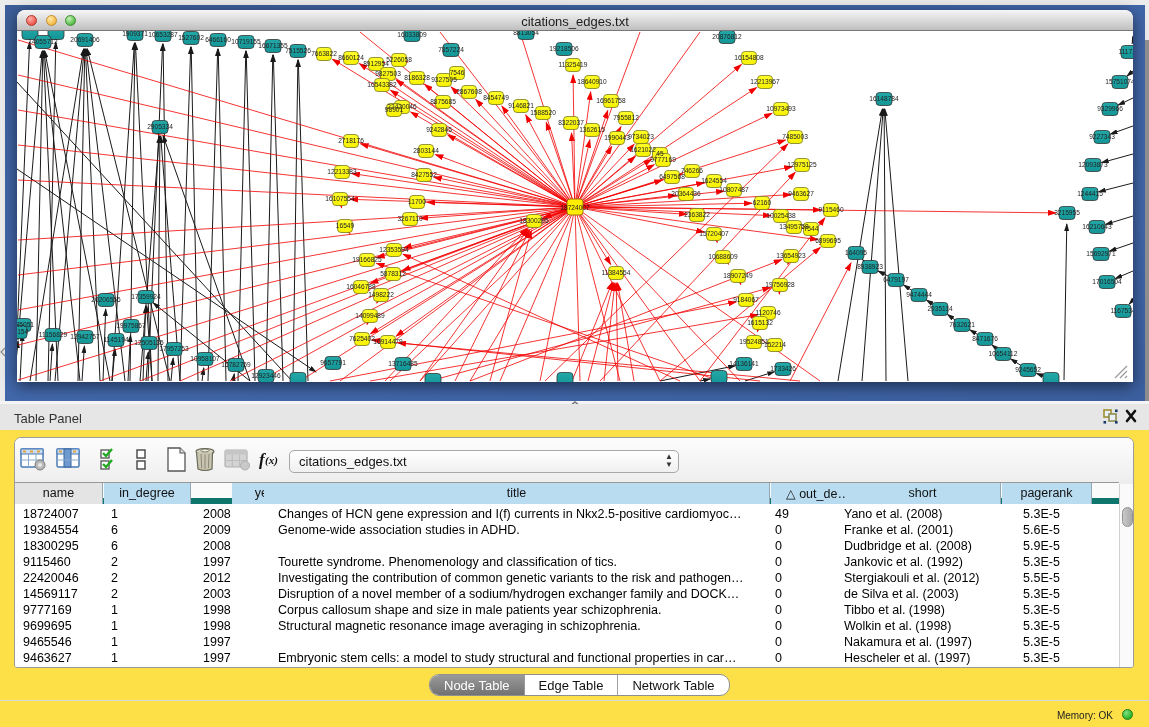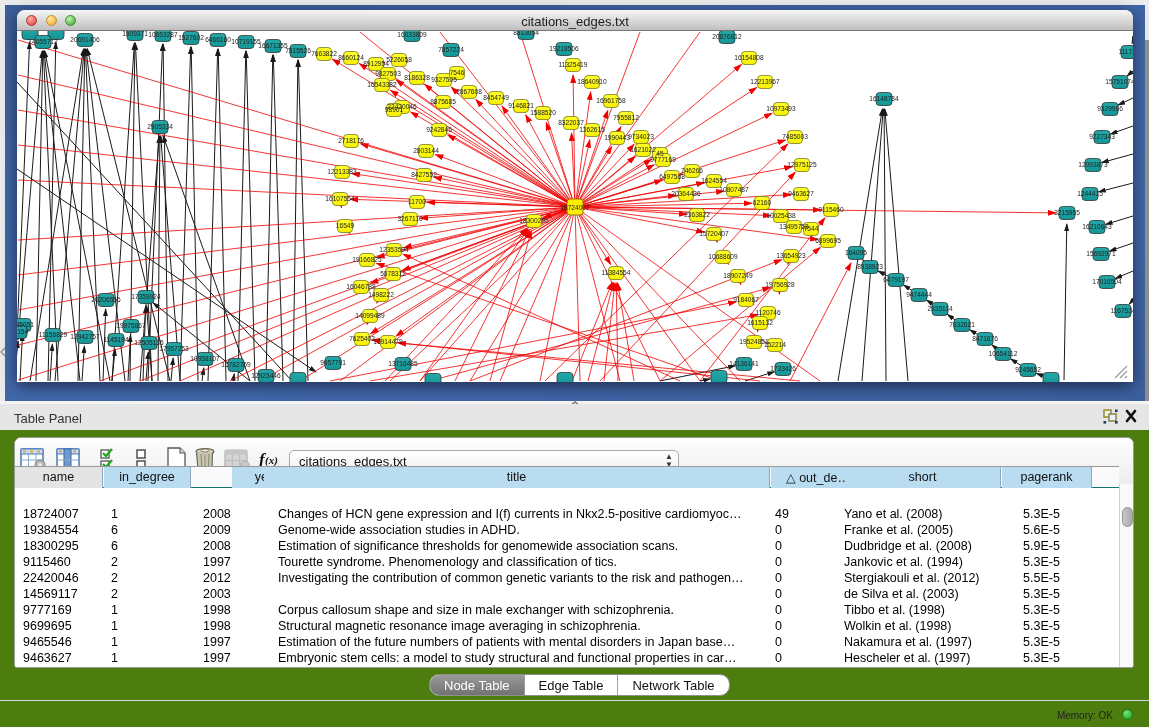--- a/index.html
+++ b/index.html
@@ -1,28 +1,28 @@
 <!DOCTYPE html>
 <html><head><meta charset="utf-8"><style>
 * { margin:0; padding:0; box-sizing:border-box; }
 body { width:1149px; height:727px; font-family:"Liberation Sans", sans-serif; background:#ececec; position:relative; overflow:hidden; }
 #desktop { position:absolute; left:5px; top:5px; width:1140px; height:396px; background:linear-gradient(170deg,#3c5e99 0%,#4166a8 30%,#4268ac 70%,#3c60a0 100%); }
 #win { position:absolute; left:12px; top:5px; width:1116px; height:372px; border-radius:8px 8px 0 0; background:#fff; box-shadow:0 4px 16px rgba(0,0,0,0.55); overflow:hidden; }
 #titlebar { position:absolute; left:0; top:0; width:100%; height:21px; background:linear-gradient(#f6f6f6,#d8d8d8 55%,#bfbfbf); border-bottom:1px solid #777; border-radius:8px 8px 0 0; }
 #titlebar .t { position:absolute; width:100%; text-align:center; top:4px; font-size:13px; font-weight:normal; color:#1c1c1c; }
 .tl { position:absolute; top:4.5px; width:11px; height:11px; border-radius:50%; }
 #gray-strip { position:absolute; left:1145px; top:40px; width:4px; height:361px; background:#8d8d8d; }
-#tablepanel { position:absolute; left:0; top:401px; width:1149px; height:326px; background:#4d7c0f; }
+#tablepanel { position:absolute; left:0; top:401px; width:1149px; height:326px; background:#fde047; }
 #tp-title { position:absolute; left:0; top:3px; width:100%; height:26px; background:#e6e6e6; }
 #tp-title span { position:absolute; left:14px; top:7px; font-size:13px; color:#333; }
 #tbox { position:absolute; left:14px; top:36px; width:1120px; height:231px; background:#fff; border:1px solid #9b9b9b; border-radius:7px 7px 3px 3px; overflow:hidden; }
 #toolbar { position:absolute; left:0; top:0; width:100%; height:46px; background:linear-gradient(#fdfdfd,#ededed); }
 #combo { position:absolute; left:274px; top:12px; width:390px; height:23px; background:linear-gradient(#fff,#f0f0f0); border:1px solid #a8a8a8; border-radius:5px; font-size:13px; color:#111; padding:3px 0 0 9px; }
 #combo .st { position:absolute; right:5px; top:2px; font-size:8px; color:#333; line-height:8px; }
-#thead { position:absolute; left:0; top:28px; width:1104px; height:22px; background:#fafafa; border-top:1px solid #999; border-bottom:1px solid #0f766e; }
+#thead { position:absolute; left:0; top:44px; width:1104px; height:22px; background:#fafafa; border-top:1px solid #999; border-bottom:6px solid #0f766e; }
 #thead .h { position:absolute; top:0; height:21px; font-size:12.5px; color:#111; text-align:center; padding-top:3px; border-right:1px solid #93a8b5; background:#b9dcf0; }
 #tbody { position:absolute; left:0; top:69px; width:1104px; height:162px; background:#fff; }
 .tr { position:relative; width:100%; height:16px; }
 .c { position:absolute; top:0; height:16px; font-size:12.5px; color:#000; white-space:nowrap; overflow:hidden; }
 .c0 { left:8px;   width:80px; }
 .c1 { left:96px;  width:80px; }
 .c2 { left:188px; width:70px; }
 .c3 { left:263px; width:505px; }
 .c4 { left:760px; width:78px; }
 .c5 { left:829px; width:157px; text-align:left; }
@@ -638,81 +638,80 @@
           <div class="c c4">49</div>
           <div class="c c5">Yano et al. (2008)</div>
           <div class="c c6">5.3E-5</div>
         </div>
         <div class="tr">
           <div class="c c0">19384554</div>
           <div class="c c1">6</div>
           <div class="c c2">2009</div>
           <div class="c c3">Genome-wide association studies in ADHD.</div>
           <div class="c c4">0</div>
-          <div class="c c5">Franke et al. (2005)</div>
+          <div class="c c5">Franke et al. (2001)</div>
           <div class="c c6">5.6E-5</div>
         </div>
         <div class="tr">
           <div class="c c0">18300295</div>
           <div class="c c1">6</div>
           <div class="c c2">2008</div>
-          <div class="c c3">Estimation of significance thresholds for genomewide association scans.</div>
           <div class="c c4">0</div>
           <div class="c c5">Dudbridge et al. (2008)</div>
           <div class="c c6">5.9E-5</div>
         </div>
         <div class="tr">
           <div class="c c0">9115460</div>
           <div class="c c1">2</div>
           <div class="c c2">1997</div>
           <div class="c c3">Tourette syndrome. Phenomenology and classification of tics.</div>
           <div class="c c4">0</div>
-          <div class="c c5">Jankovic et al. (1994)</div>
+          <div class="c c5">Jankovic et al. (1992)</div>
           <div class="c c6">5.3E-5</div>
         </div>
         <div class="tr">
           <div class="c c0">22420046</div>
           <div class="c c1">2</div>
           <div class="c c2">2012</div>
           <div class="c c3">Investigating the contribution of common genetic variants to the risk and pathogen…</div>
           <div class="c c4">0</div>
           <div class="c c5">Stergiakouli et al. (2012)</div>
           <div class="c c6">5.5E-5</div>
         </div>
         <div class="tr">
           <div class="c c0">14569117</div>
           <div class="c c1">2</div>
           <div class="c c2">2003</div>
+          <div class="c c3">Disruption of a novel member of a sodium/hydrogen exchanger family and DOCK…</div>
           <div class="c c4">0</div>
           <div class="c c5">de Silva et al. (2003)</div>
           <div class="c c6">5.3E-5</div>
         </div>
         <div class="tr">
           <div class="c c0">9777169</div>
           <div class="c c1">1</div>
           <div class="c c2">1998</div>
-          <div class="c c3">Corpus callosum shape and size in male exchanger with schizophrenia.</div>
+          <div class="c c3">Corpus callosum shape and size in male patients year schizophrenia.</div>
           <div class="c c4">0</div>
           <div class="c c5">Tibbo et al. (1998)</div>
           <div class="c c6">5.3E-5</div>
         </div>
         <div class="tr">
           <div class="c c0">9699695</div>
           <div class="c c1">1</div>
           <div class="c c2">1998</div>
           <div class="c c3">Structural magnetic resonance image averaging in schizophrenia.</div>
           <div class="c c4">0</div>
           <div class="c c5">Wolkin et al. (1998)</div>
           <div class="c c6">5.3E-5</div>
         </div>
         <div class="tr">
           <div class="c c0">9465546</div>
           <div class="c c1">1</div>
           <div class="c c2">1997</div>
-          <div class="c c3">Estimation of the future numbers of patients with mental disorders in Japan base…</div>
           <div class="c c4">0</div>
           <div class="c c5">Nakamura et al. (1997)</div>
           <div class="c c6">5.3E-5</div>
         </div>
         <div class="tr">
           <div class="c c0">9463627</div>
           <div class="c c1">1</div>
           <div class="c c2">1997</div>
           <div class="c c3">Embryonic stem cells: a model to study structural and functional properties in car…</div>
           <div class="c c4">0</div>

